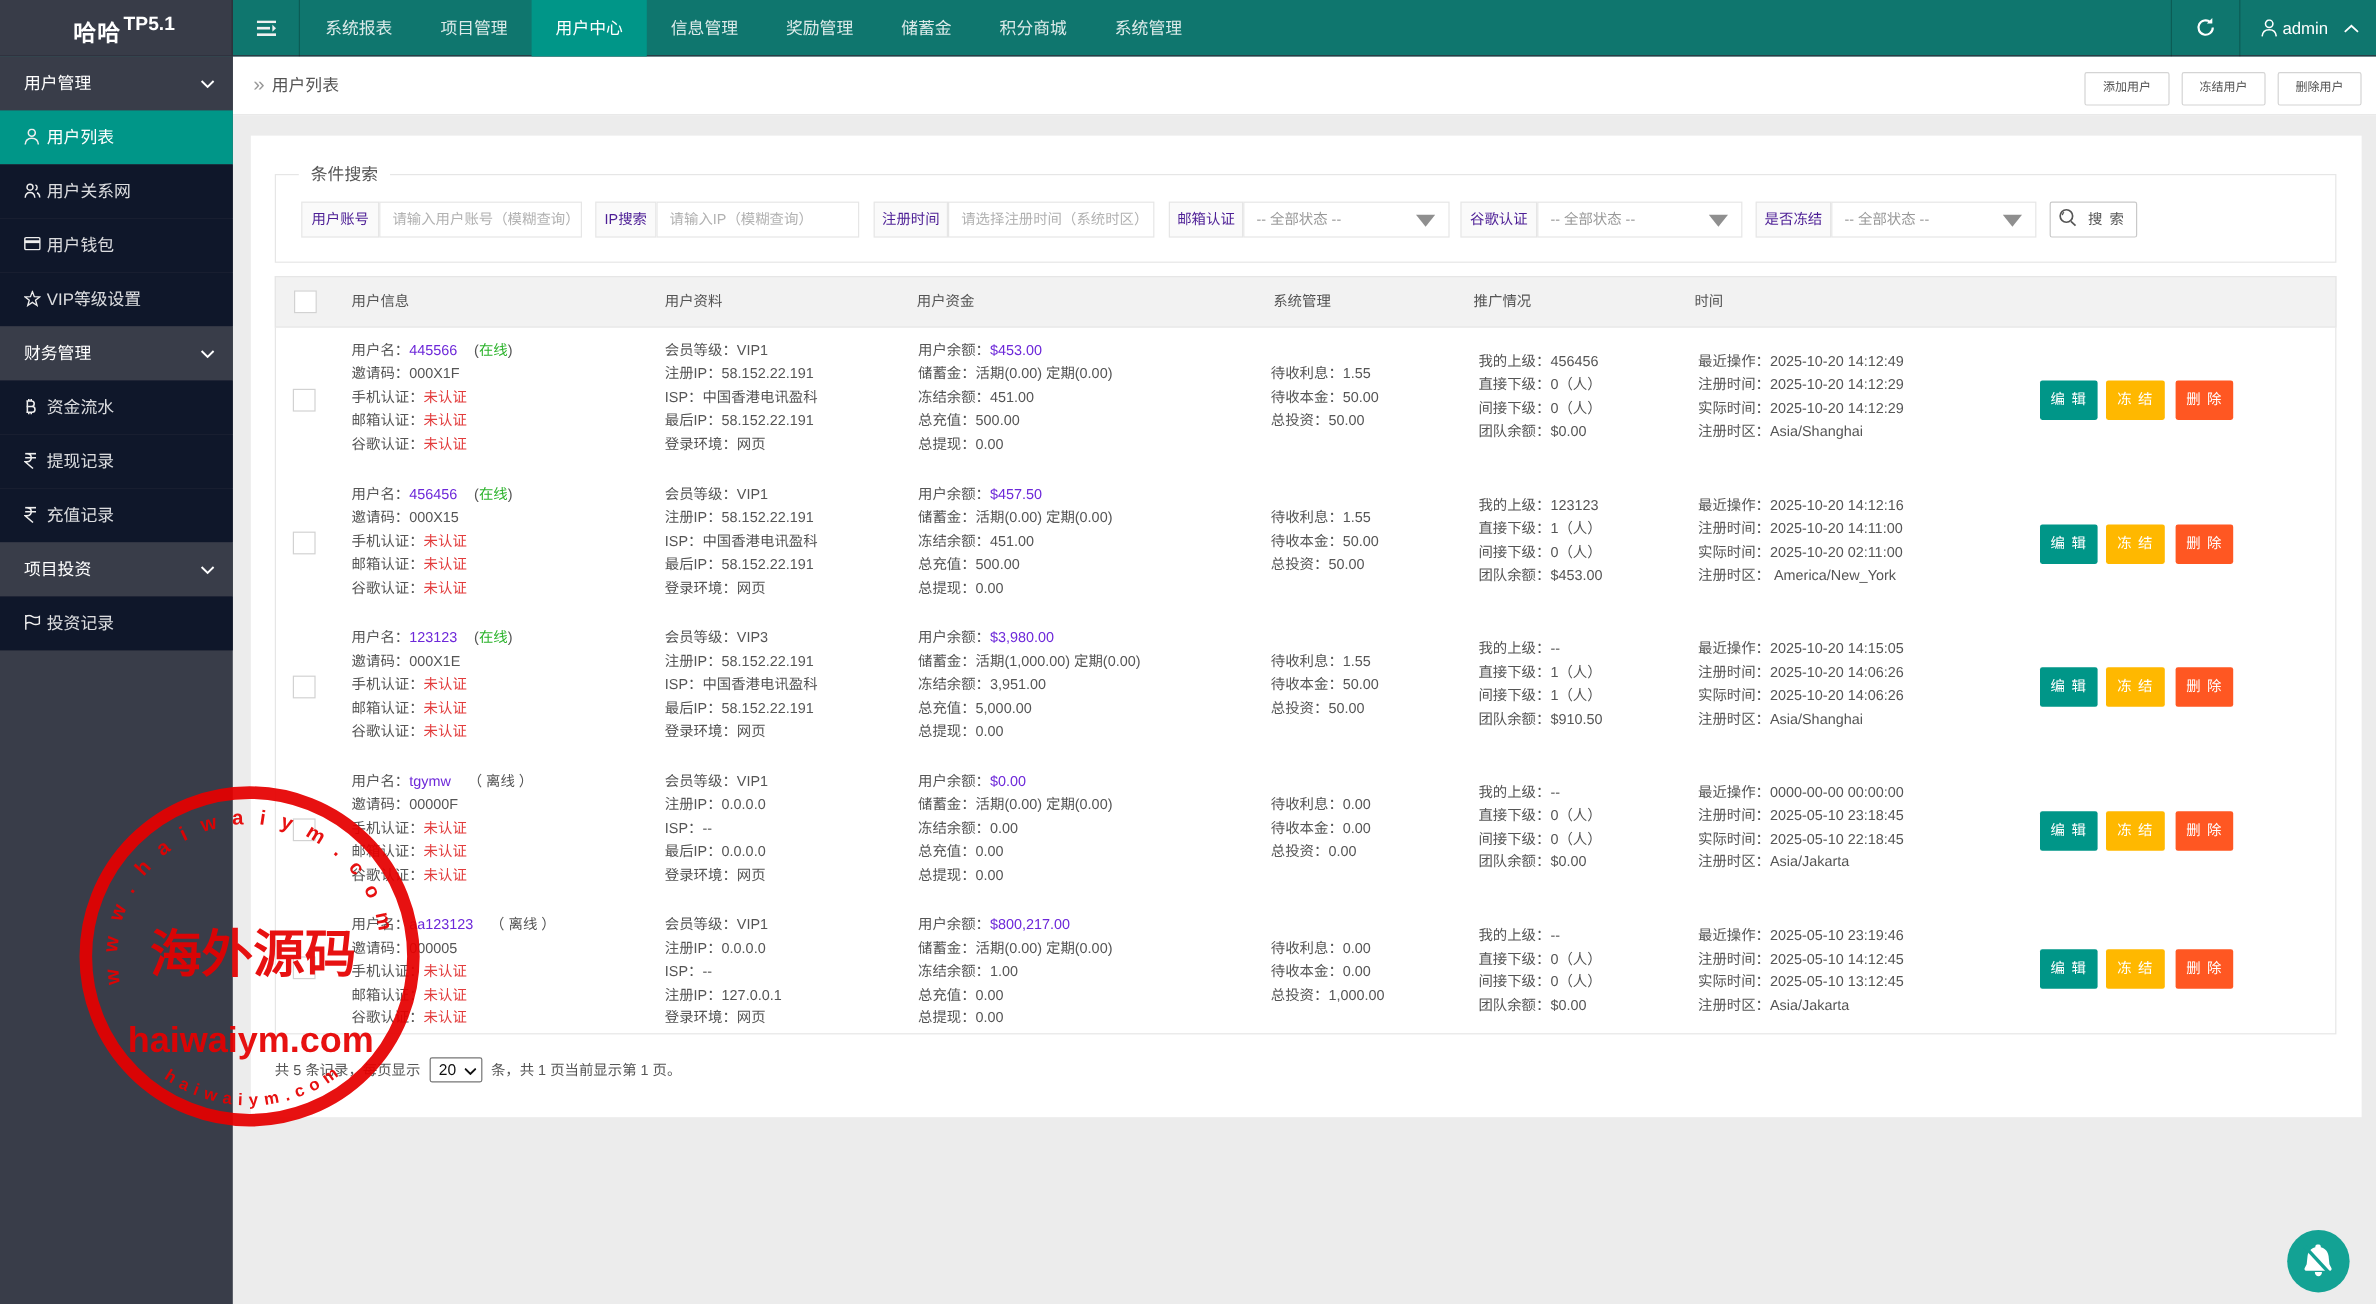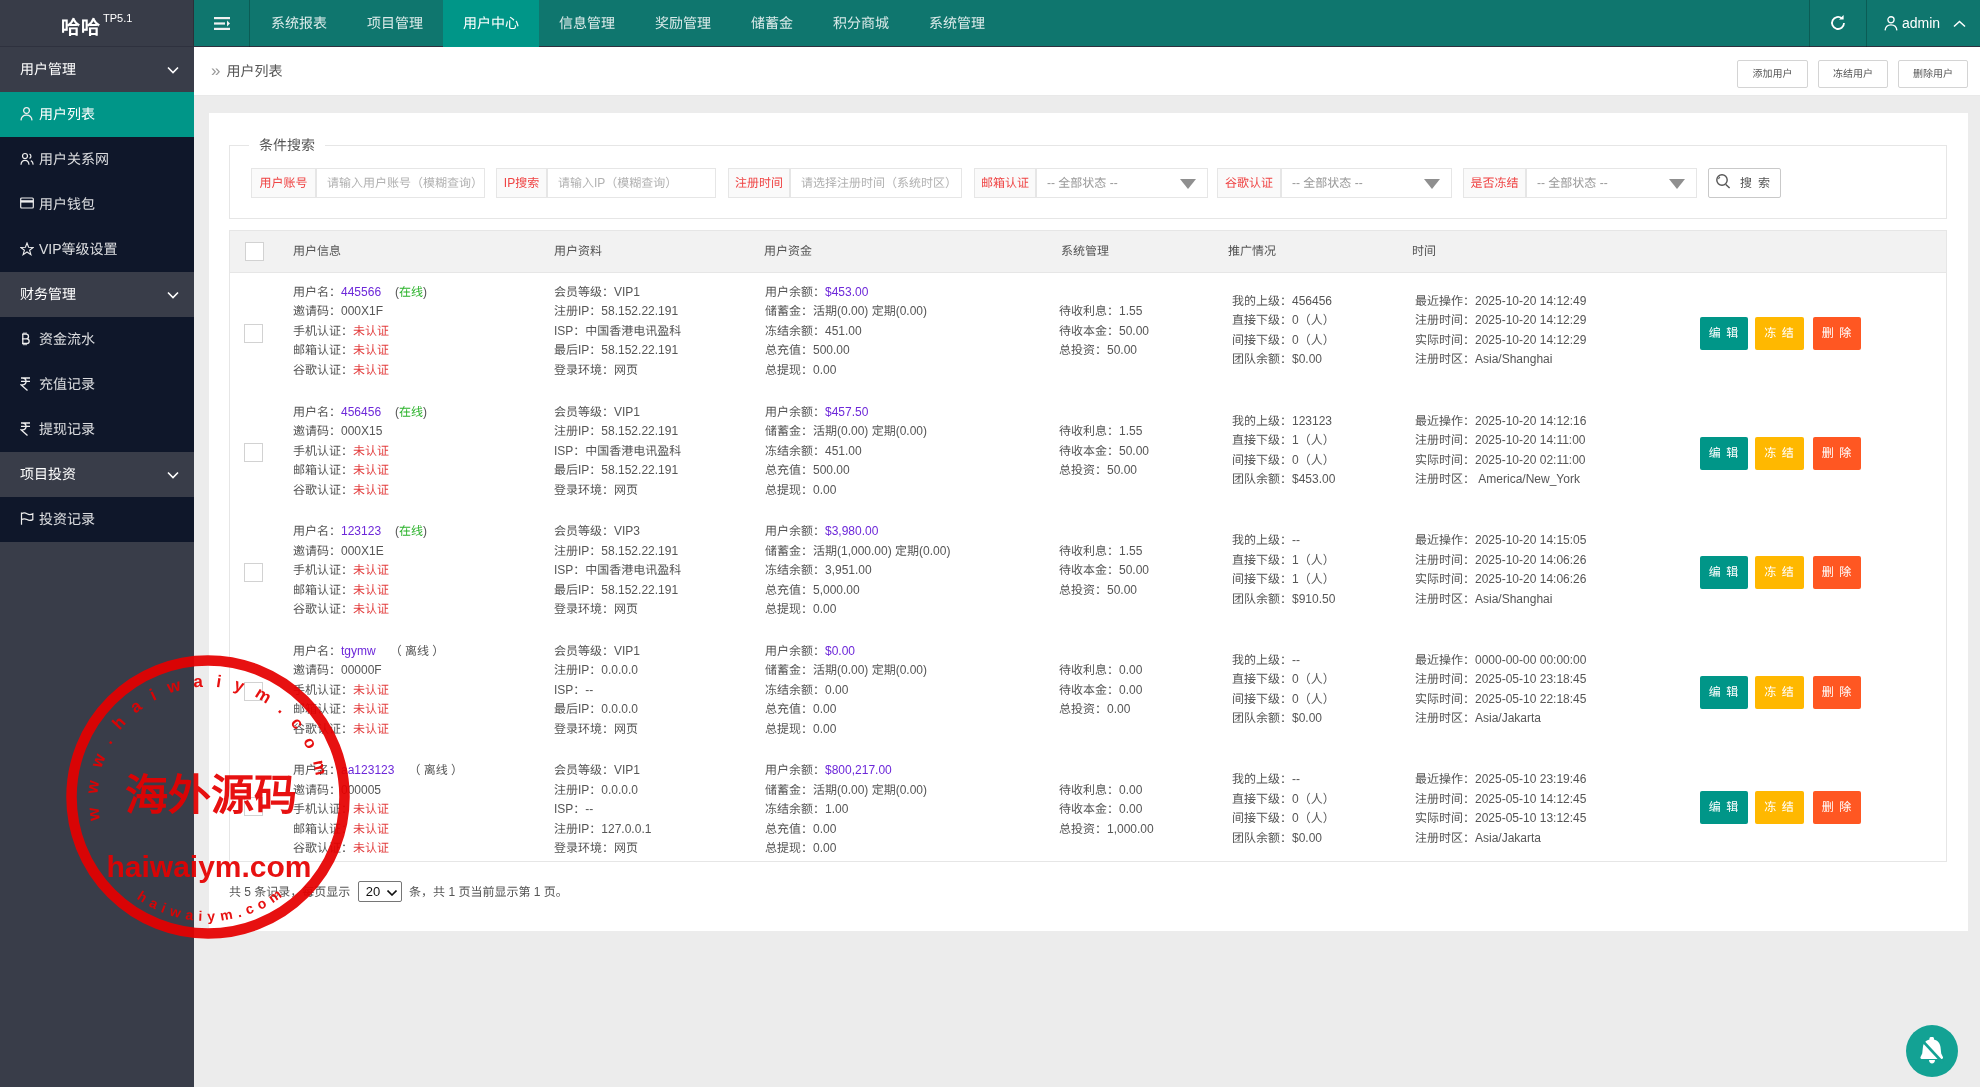--- a/index.html
+++ b/index.html
@@ -4,41 +4,41 @@
 <style>
 *{margin:0;padding:0;box-sizing:border-box;}
 html,body{width:1980px;height:1087px;overflow:hidden;}
 body{position:relative;font-family:"Liberation Sans",sans-serif;background:#ececec;font-size:14px;}
 .abs{position:absolute;}
 .hline{height:1px;background:#e6e6e6;}
 
 #hd{position:absolute;left:0;top:0;width:1980px;height:47px;background:#0f766e;z-index:20;}
 #logo{position:absolute;left:0;top:0;width:194px;height:47px;background:#383c48;border-right:1px solid #2c2f38;}
 #logo b{position:absolute;left:61px;top:12px;font-size:19px;color:#fff;font-weight:bold;letter-spacing:1px;}
-#logo i{position:absolute;left:103px;top:12px;font-size:11px;color:#fff;font-style:normal;font-weight:normal;}
+#logo i{position:absolute;left:103px;top:12px;font-size:16px;color:#fff;font-style:normal;font-weight:bold;}
 .nv{position:absolute;top:0;height:47px;line-height:47px;text-align:center;color:rgba(255,255,255,.85);font-size:14px;}
 .nva{background:#009688;color:#fff;}
 .vsep{position:absolute;top:0;width:1px;height:47px;background:rgba(0,0,0,.22);}
 
 #sd{position:absolute;left:0;top:47px;width:194px;height:1040px;background:#393D49;z-index:10;}
 .mh{position:relative;height:45px;line-height:45px;padding-left:20px;color:#fff;font-size:14px;background:#393D49;}
 .mh .chev{position:absolute;right:15px;top:0;}
 .mi{position:relative;height:45px;line-height:45px;padding-left:39px;color:rgba(255,255,255,.85);font-size:14px;background:#0f172a;}
 .mi .mic{position:absolute;left:20px;top:15px;line-height:0;}
 .mi.act{background:#009688;color:#fff;}
 
 #bc{position:absolute;left:194px;top:47px;width:1786px;height:49px;background:#fff;border-bottom:1px solid #e9e9e9;z-index:5;}
 #bc .crumb{position:absolute;left:17px;top:0;line-height:48px;color:#555;font-size:14px;}
 #bc .crumb .gg{color:#999;margin-right:6px;font-size:17px;}
 .tbtn{position:absolute;top:13px;height:28px;line-height:26px;text-align:center;background:#fff;border:1px solid #d4d4d4;border-radius:2px;font-size:10px;color:#555;}
 
 #panel{position:absolute;left:209px;top:113px;width:1759px;height:818px;background:#fff;z-index:4;}
 #fs{position:absolute;left:229px;top:145px;width:1718px;height:74px;border:1px solid #e6e6e6;z-index:5;}
 #leg{position:absolute;left:249px;top:138px;padding:0 10px;background:#fff;font-size:14px;color:#555;z-index:6;line-height:15px;}
-.flab{height:30px;line-height:28px;text-align:center;background:#fafafa;border:1px solid #e6e6e6;font-size:12px;color:#ef4444;z-index:6;}
+.flab{height:30px;line-height:28px;text-align:center;background:#fafafa;border:1px solid #e6e6e6;font-size:12px;color:#4c1d95;z-index:6;}
 .finp{height:30px;line-height:28px;background:#fff;border:1px solid #e6e6e6;font-size:12px;color:#b2b2b2;padding-left:10px;z-index:6;overflow:hidden;white-space:nowrap;}
 .fsel{color:#999;}
 .tri{position:absolute;right:11px;top:10px;width:0;height:0;border:8px solid transparent;border-top:10px solid #8f8f8f;}
 #sbtn{position:absolute;left:1708px;top:168px;width:73px;height:30px;line-height:28px;text-align:center;background:#fff;border:1px solid #c9c9c9;border-radius:2px;font-size:12px;color:#555;letter-spacing:6px;padding-left:2px;z-index:6;}
 
 #tbl{position:absolute;left:229px;top:230px;width:1718px;height:632px;border:1px solid #e6e6e6;background:#fff;z-index:5;}
 #thead{position:absolute;left:229px;top:230px;width:1718px;height:43px;background:#f2f2f2;border:1px solid #e6e6e6;z-index:6;}
 .th{position:absolute;top:0;height:43px;line-height:43px;font-size:12px;color:#555;z-index:7;}
 .col{z-index:7;font-size:12px;color:#555;line-height:19.5px;white-space:nowrap;}
 .lnk{color:#6d28d9;}
@@ -112,24 +112,24 @@
           <path d="M7 1 L8.6 5.2 L13.2 5.4 L9.6 8.2 L10.9 12.6 L7 10 L3.1 12.6 L4.4 8.2 L0.8 5.4 L5.4 5.2 Z" fill="none" stroke="#eee" stroke-width="1.1"></path>
         </svg></span><span>VIP等级设置</span></div>
 <div class="mh"><span>财务管理</span><span class="chev"><svg width="12" height="8" viewBox="0 0 12 8">
           <path d="M1 1.5 L6 6.5 L11 1.5" fill="none" stroke="#fff" stroke-width="1.6"></path>
         </svg></span></div>
 <div class="mi"><span class="mic"><svg width="11" height="14" viewBox="0 0 11 14">
           <path d="M2 2.2 H6.2 a2.3 2.3 0 0 1 0 4.6 H2 M2 6.8 H6.8 a2.35 2.35 0 0 1 0 4.7 H2 M2.8 2.2 V11.5 M4 0.6 V2.2 M6 0.6 V2.2 M4 11.5 V13.2 M6 11.5 V13.2" fill="none" stroke="#eee" stroke-width="1.3"></path>
         </svg></span><span>资金流水</span></div>
 <div class="mi"><span class="mic"><svg width="11" height="14" viewBox="0 0 11 14">
           <path d="M1 1 H10 M1 4.4 H10 M2.5 1 C7 1 7.5 7.8 2.5 7.8 H1 L7.5 13.4" fill="none" stroke="#eee" stroke-width="1.3"></path>
-        </svg></span><span>充值记录</span></div>
+        </svg></span><span>提现记录</span></div>
 <div class="mi"><span class="mic"><svg width="11" height="14" viewBox="0 0 11 14">
           <path d="M1 1 H10 M1 4.4 H10 M2.5 1 C7 1 7.5 7.8 2.5 7.8 H1 L7.5 13.4" fill="none" stroke="#eee" stroke-width="1.3"></path>
-        </svg></span><span>提现记录</span></div>
+        </svg></span><span>充值记录</span></div>
 <div class="mh"><span>项目投资</span><span class="chev"><svg width="12" height="8" viewBox="0 0 12 8">
           <path d="M1 1.5 L6 6.5 L11 1.5" fill="none" stroke="#fff" stroke-width="1.6"></path>
         </svg></span></div>
 <div class="mi"><span class="mic"><svg width="14" height="13" viewBox="0 0 14 13">
           <path d="M1.5 0.5 V12.8 M1.5 1.8 C3.5 0.6 5 0.6 7 1.8 C9 3 10.5 3 12.8 1.8 V7.6 C10.5 8.8 9 8.8 7 7.6 C5 6.4 3.5 6.4 1.5 7.6" fill="none" stroke="#eee" stroke-width="1.2"></path>
         </svg></span><span>投资记录</span></div>
 </div>
 <div id="bc">
   <div class="crumb"><span class="gg">»</span>用户列表</div>
   <div class="tbtn" style="left:1543px;width:71px;">添加用户</div>

